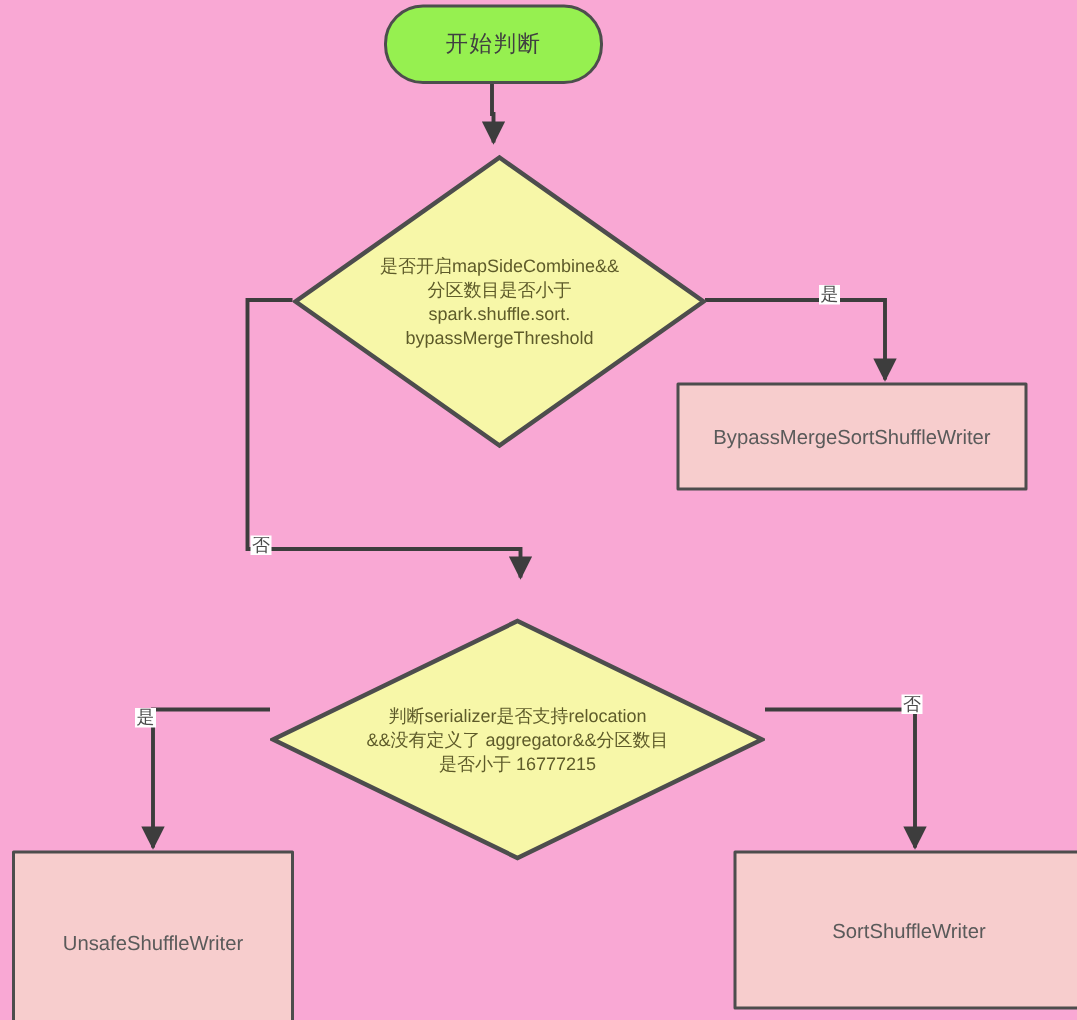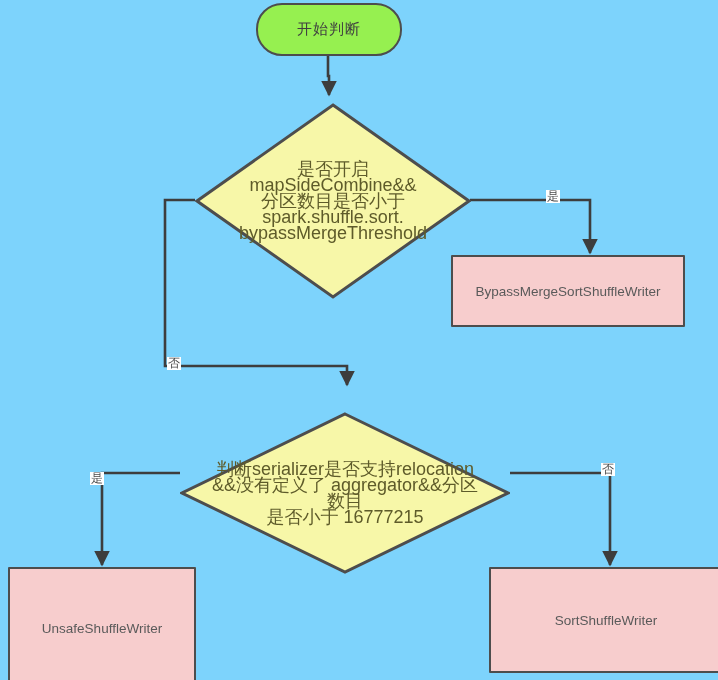--- a/index.html
+++ b/index.html
@@ -10,21 +10,21 @@
   body {
     width: 718px;
     height: 680px;
     font-family: "Liberation Sans", "DejaVu Sans", sans-serif;
     overflow: hidden;
   }
   #canvas {
     position: relative;
     width: 718px;
     height: 680px;
-    background: #7dd3fc;
+    background: #f9a8d4;
   }
   #edges {
     position: absolute;
     left: 0;
     top: 0;
     width: 718px;
     height: 680px;
   }
 
   
@@ -69,21 +69,21 @@
     position: absolute;
     left: 0;
     top: 0;
     width: 100%;
     height: 100%;
   }
   .node.decision .node-label {
     position: relative;
     z-index: 2;
     color: #5e5b2a;
-    font-size: 18px;
+    font-size: 12px;
     line-height: 16px;
     width: 86%;
   }
 
   .node-label {
     white-space: pre-line;
     pointer-events: none;
   }
 
   

